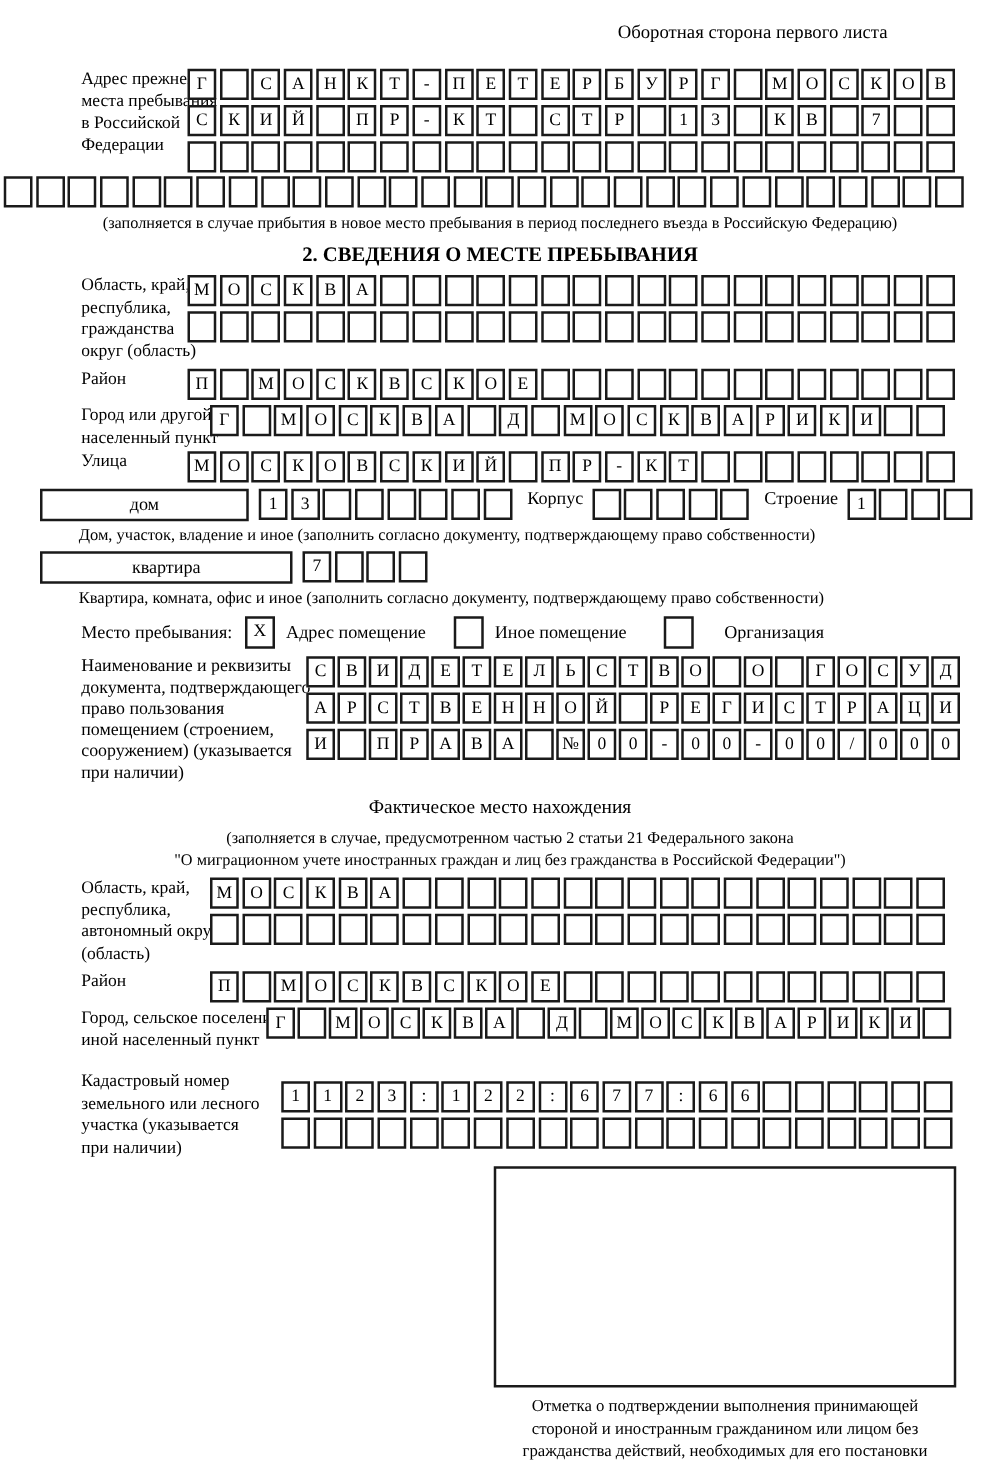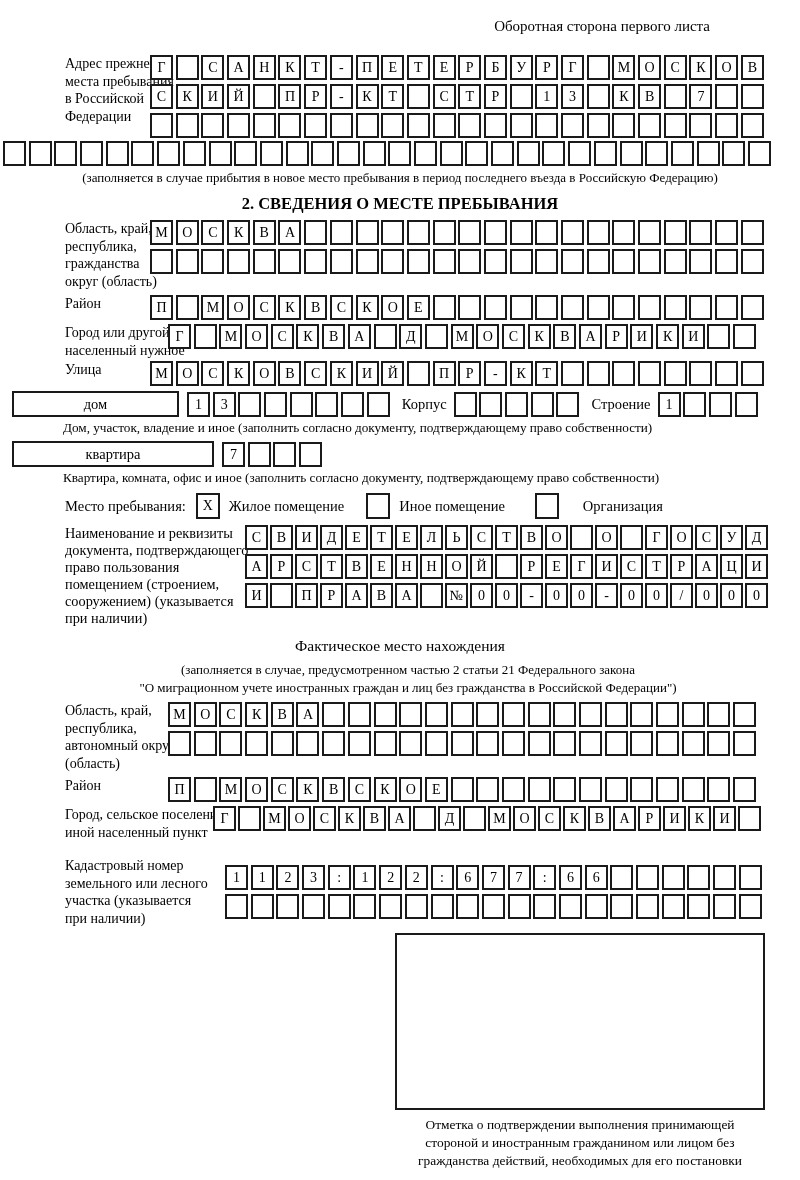--- a/index.html
+++ b/index.html
@@ -34,21 +34,21 @@
     flex:0 0 auto;
     background:#fff;
   }
   .smallnote{font-size:13px;text-align:center;margin-top:4px;}
   .sec-title{font-size:16.5px;font-weight:bold;text-align:center;margin:8px 0 6px 0;}
   .sub-title{font-size:15.5px;font-weight:normal;text-align:center;margin:10px 0 2px 0;}
   .w85{width:85px;}   .w103{width:103px;}  .w145{width:145px;}
   .w148{width:148px;} .w180{width:180px;}
   .fullrow{margin-left:3px;margin-top:3px;}
   
-  .inline-row{display:flex;align-items:center;margin-left:12px;margin-top:5px;}
+  .inline-row{display:flex;margin-left:32px;margin-top:5px;}
   .widebox{
     border:2px solid #1a1a1a;height:22px;line-height:22px;
     text-align:center;font-size:14.5px;flex:0 0 auto;background:#fff;
   }
   .inline-lbl{font-size:14.5px;margin:0 7px 0 12px;white-space:nowrap;}
   .cap{font-size:13.2px;margin:3px 0 2px 65px;}
   
   .chkrow{display:flex;align-items:center;margin:7px 0 0 65px;font-size:14.5px;}
   .chk{
     width:20px;height:22px;border:2px solid #1a1a1a;
@@ -286,21 +286,21 @@
         <span class="cbox"></span>
         <span class="cbox"></span>
         <span class="cbox"></span>
         <span class="cbox"></span>
       </div>
   </div>
 
   <div class="frow mt4">
     <div class="lbl w103">
         <div>Город или другой</div>
-        <div>населенный нужное</div>
+        <div>населенный пункт</div>
       </div>
     <div class="boxrow">
         <span class="cbox">Г</span>
         <span class="cbox"></span>
         <span class="cbox">М</span>
         <span class="cbox">О</span>
         <span class="cbox">С</span>
         <span class="cbox">К</span>
         <span class="cbox">В</span>
         <span class="cbox">А</span>
@@ -391,21 +391,21 @@
         <span class="cbox"></span>
         <span class="cbox"></span>
         <span class="cbox"></span>
       </div>
   </div>
   <div class="cap" style="margin-left:63px;">Квартира, комната, офис и иное (заполнить согласно документу, подтверждающему право собственности)</div>
 
   <div class="chkrow">
     <span>Место пребывания:</span>
     <span class="chk gap1">X</span>
-    <span class="chk-lbl">Жилое помещение</span>
+    <span class="chk-lbl">Адрес помещение</span>
     <span class="chk gap2"></span>
     <span class="chk-lbl">Иное помещение</span>
     <span class="chk gap3"></span>
     <span class="chk-lbl" style="margin-left:24px;">Организация</span>
   </div>
 
   <div class="frow doc-block">
     <div class="lbl w180">
         <div>Наименование и реквизиты</div>
         <div>документа, подтверждающего</div>

